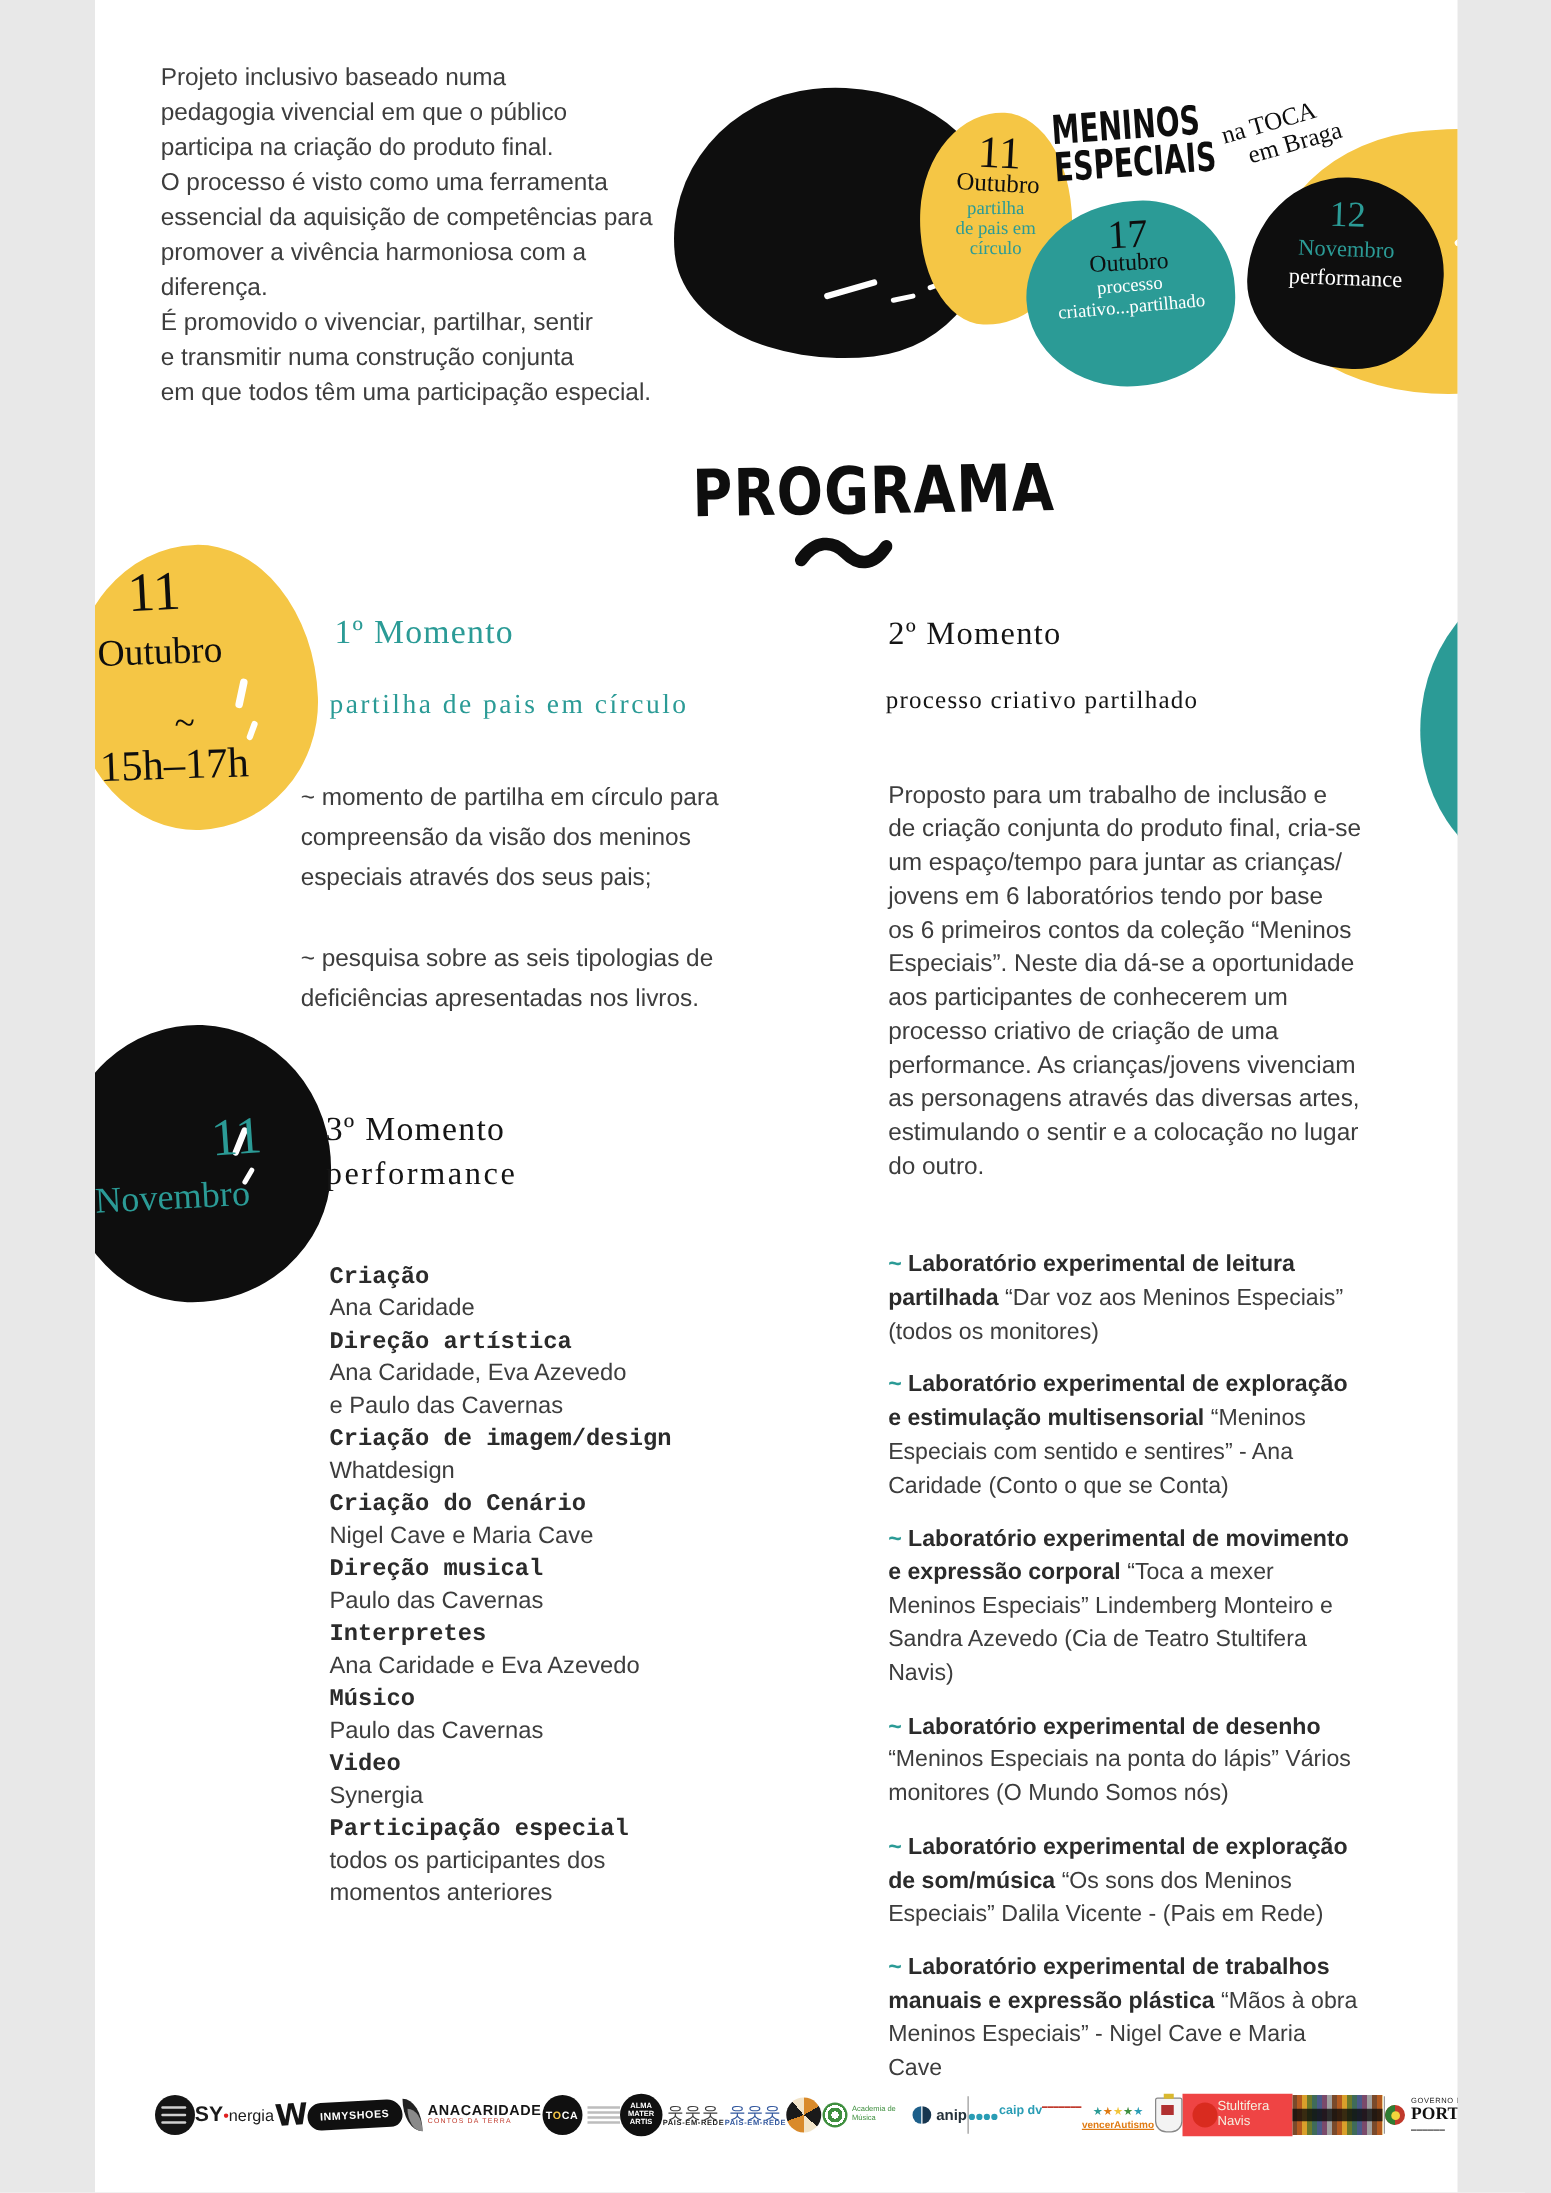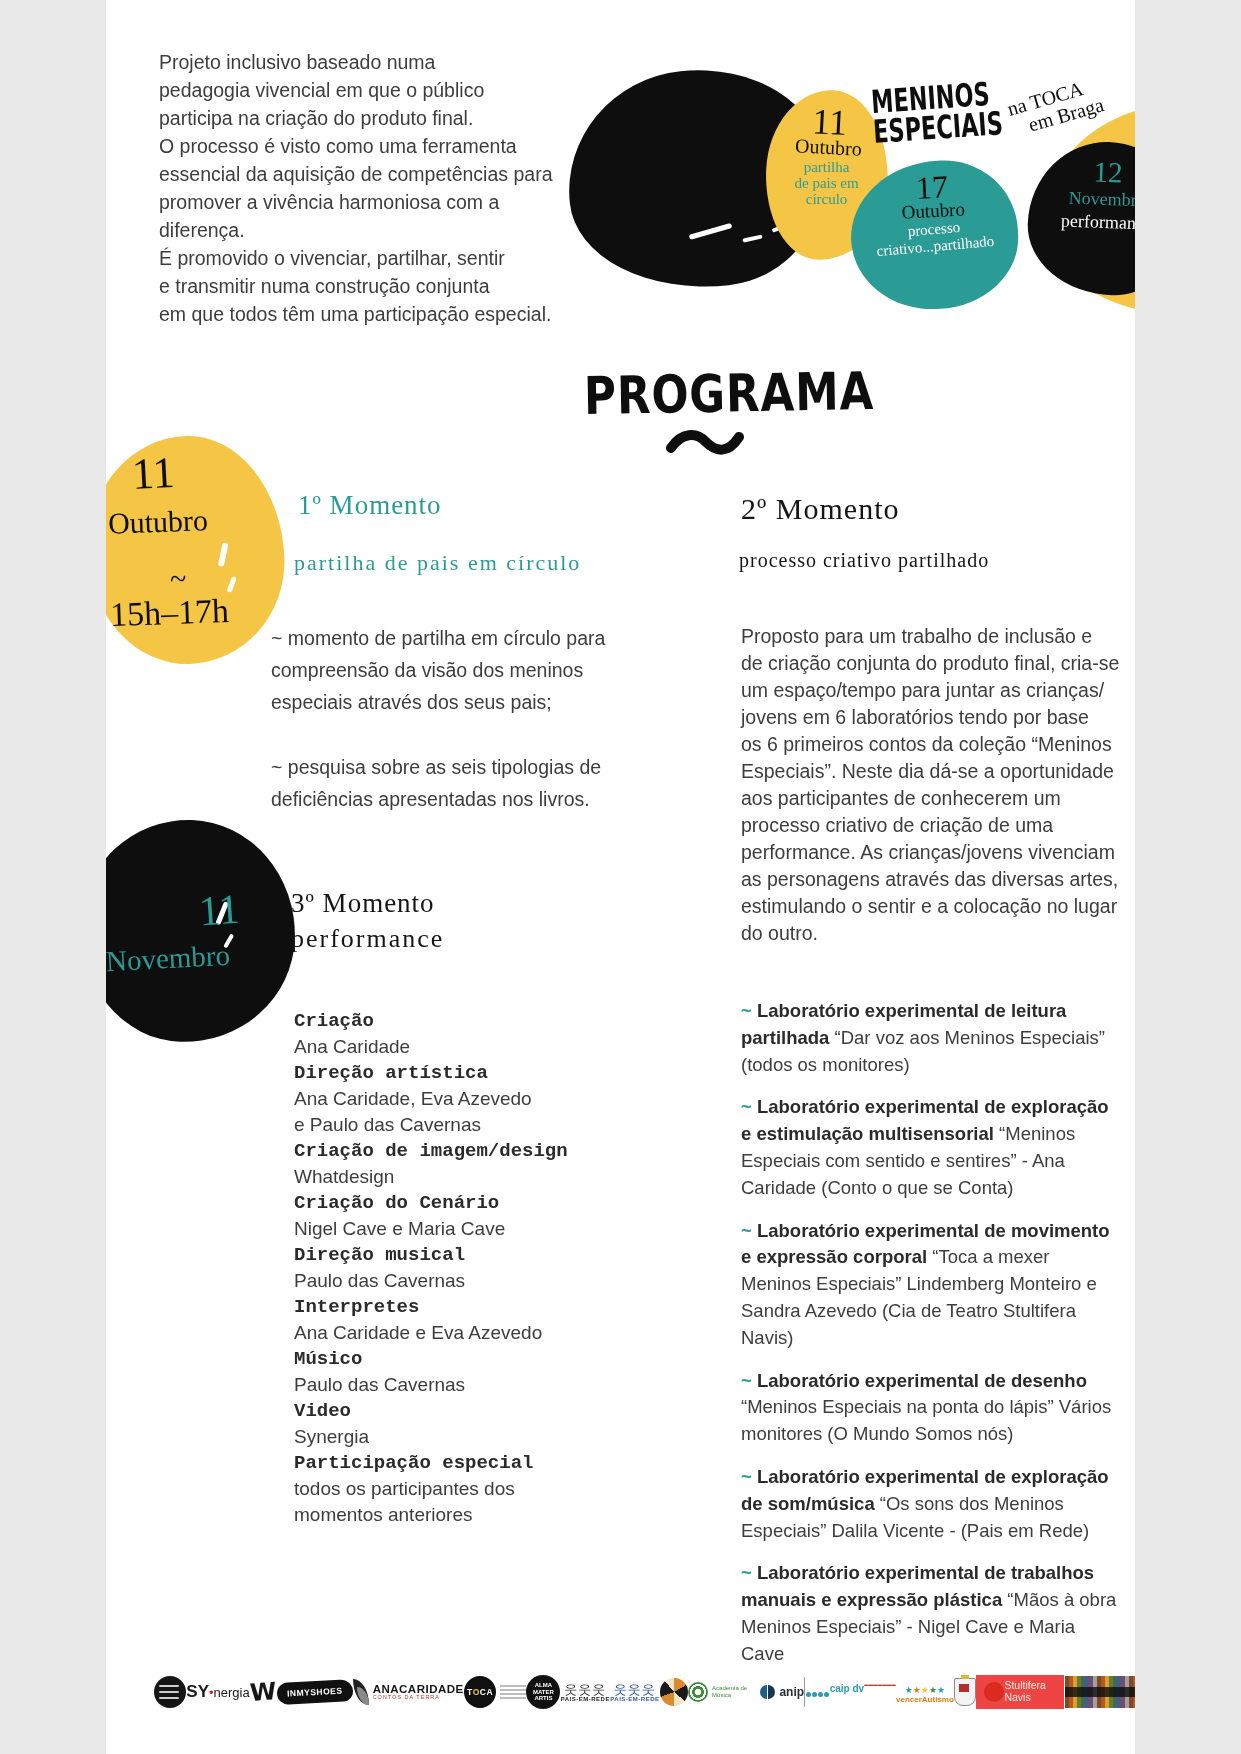--- a/index.html
+++ b/index.html
@@ -1,19 +1,19 @@
 <!DOCTYPE html>
 <html><head>
 <meta charset="utf-8">
 <style>
   html,body{margin:0;padding:0;background:#e8e8e8;}
   #poster{
-    position:relative;width:989px;height:1754px;background:#ffffff;
+    position:relative;width:1090px;height:1754px;background:#ffffff;
     overflow:hidden;margin:0 auto;
-    font-family:"Liberation Sans",sans-serif;color:#3d3d3d;padding-left:40px;
+    font-family:"Liberation Sans",sans-serif;color:#3d3d3d;
   }
   .abs{position:absolute;}
   .prelines{white-space:pre-line;}
   .hand{font-family:cursive;}
   .marker{font-family:"DejaVu Sans",sans-serif;font-weight:900;color:#0e0e0e;}
   .blob{position:absolute;}
   .slash{position:absolute;background:#fff;border-radius:3px;}
   .tick{position:absolute;background:#fff;border-radius:3px;}
 
   
@@ -76,21 +76,21 @@
   #sb-num{left:93px;top:886px;font-size:42px;color:var(--teal);transform:rotate(-4deg);}
   #sb-month{left:0px;top:942px;font-size:29px;color:var(--teal);transform:rotate(-3deg);white-space:nowrap;}
 
   
   .mom-title{line-height:1;}
   #m1-title{left:192px;top:492px;font-size:27px;color:var(--teal);letter-spacing:1px;}
   #m1-sub{left:188px;top:552px;font-size:22px;color:var(--teal);letter-spacing:2px;white-space:nowrap;}
   #m1-body{left:165px;top:622px;width:345px;font-size:19.5px;line-height:32px;}
   #m1-body p{margin:0 0 33px 0;}
 
-  #m2-title{left:635px;top:494px;font-size:30px;color:#151515;letter-spacing:1px;}
+  #m2-title{left:635px;top:494px;font-size:26px;color:#151515;letter-spacing:1px;}
   #m2-sub{left:633px;top:550px;font-size:20px;color:#151515;letter-spacing:1px;white-space:nowrap;}
   #m2-body{left:635px;top:623px;width:380px;font-size:19.5px;line-height:27px;}
 
   #m3-title{left:185px;top:890px;font-size:27px;color:#151515;letter-spacing:1px;}
   #m3-sub{left:185px;top:926px;font-size:26px;color:#151515;letter-spacing:2px;}
 
   
   #credits{left:188px;top:1008px;width:330px;font-size:19px;line-height:26px;}
   #credits .role{font-weight:bold;color:#2b2b2b;font-family:Liberation Mono, monospace;}
   #credits .names{color:#3d3d3d;}
@@ -141,21 +141,21 @@
   .anip-mark i{width:7px;height:14px;background:#1d5f8a;border-radius:7px 0 0 7px;}
   .anip-mark i.flip{border-radius:0 7px 7px 0;background:#17364f;}
   .anip-text{font-size:12px;font-weight:bold;color:#25313a;}
   .vbar{width:1px;height:30px;background:#9a9a9a;}
   .caip{display:flex;flex-direction:row;line-height:1.1;}
   .caip-dots span{display:inline-block;width:5px;height:5px;border-radius:50%;background:#2a9db5;margin-right:1px;}
   .caip-word{font-size:10px;font-weight:bold;color:#2a9db5;}
   .caip-sub{font-size:4.5px;color:#c0392b;}
   .stars span{font-size:9px;line-height:1;}
   .va-stack{display:flex;flex-direction:column;align-items:center;line-height:1.1;}
-  .va-word{font-size:8px;font-weight:bold;color:#e07b12;}
+  .va-word{font-size:8px;font-weight:bold;color:#e07b12;text-decoration:underline;}
   .crest{width:20px;height:26px;background:#f3f3f3;border:1px solid #888;
     border-radius:2px 2px 9px 9px;position:relative;}
   .crest::before{content:"";position:absolute;left:4px;top:5px;width:10px;height:8px;background:#b03030;}
   .crest::after{content:"";position:absolute;left:6px;top:-4px;width:8px;height:4px;background:#d9b82f;}
   .stult{background:#ef4444;color:#f5f0e0;display:flex;align-items:center;gap:0;
     padding:5px 8px;font-size:10.5px;line-height:1.1;width:88px;box-sizing:border-box;}
   .stult .reddot{width:20px;height:20px;border-radius:50%;background:#d92b1f;flex:0 0 auto;}
   .rainbow{width:72px;height:32px;position:relative;
     background:repeating-linear-gradient(90deg,#7a4a2b 0 4px,#b35a20 4px 8px,#d9a02b 8px 12px,#6b7a2b 12px 16px,#3f6b5a 16px 20px,#4a5a8a 20px 24px,#7a4a6b 24px 28px,#a0a0a0 28px 32px);}
   .rainbow::after{content:"";position:absolute;left:0;right:0;top:11px;height:10px;background:rgba(10,10,10,.78);}

